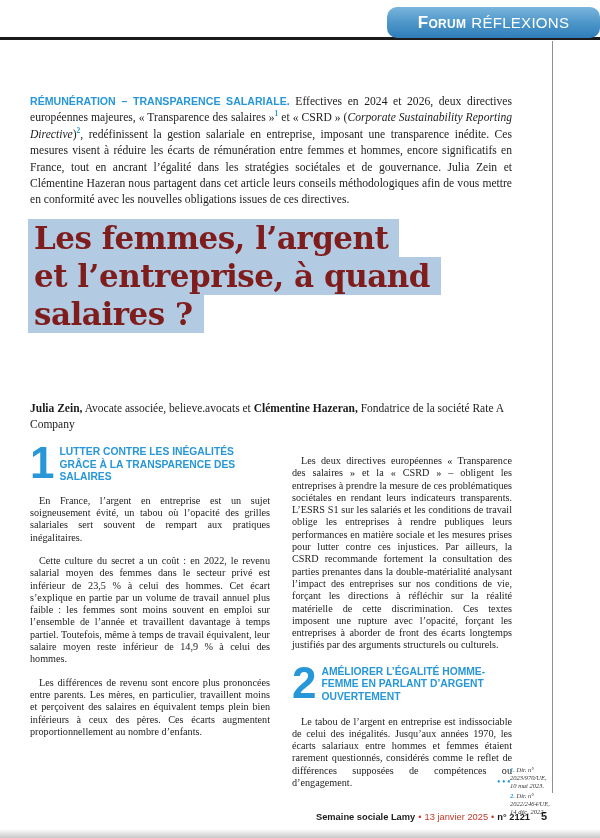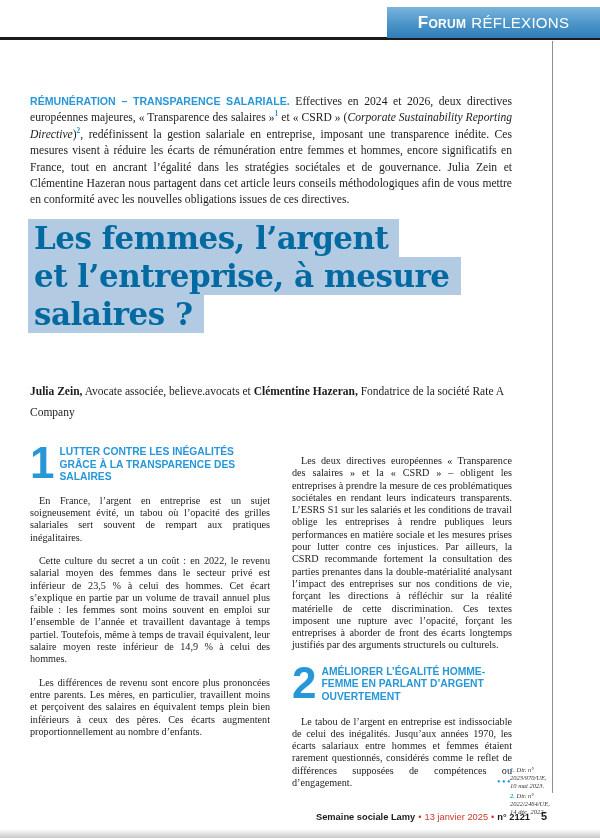--- a/index.html
+++ b/index.html
@@ -7,48 +7,48 @@
   .page {
     position:relative; width:600px; height:838px; margin:0 auto;
     background:#ffffff; overflow:hidden;
     font-family:"Liberation Serif", serif; color:#1c1c1c;
   }
   
   .banner {
     position:absolute; top:7px; right:0; width:213px; height:31px;
     background:linear-gradient(180deg,#7ab5dc 0%,#4a94c8 55%,#2f7db8 100%);
     display:flex; align-items:center; justify-content:center; gap:5px;
-    color:#fff; font-family:"Liberation Sans", sans-serif; z-index:2;
+    color:#fff; font-family:"Liberation Sans", sans-serif; z-index:2;border-radius:10px;
   }
   .banner .w1 { font-weight:bold; font-variant:small-caps; font-size:17px; letter-spacing:0.3px; }
   .banner .w2 { font-weight:normal; font-size:15px; letter-spacing:0.3px;text-align:right; }
   .top-rule { position:absolute; top:37px; left:0; width:600px; height:3px; background:#1b1b1b; }
   .margin-rule { position:absolute; top:41px; left:552px; width:1px; height:752px; background:#8f8f8f; }
 
   
   .intro {
     position:absolute; top:93px; left:30px; width:482px;
     font-size:11.6px; line-height:16.4px; text-align:justify;
   }
   .kicker { color:#2797d8; font-family:"Liberation Sans", sans-serif; font-weight:bold; font-size:10.6px;margin-top:20px; }
   .fnref { color:#2797d8; font-size:7.5px; vertical-align:super; line-height:0; font-weight:bold; }
   .it { font-style:italic; }
 
   
   .title-block { position:absolute; top:219px; left:28px; }
   .title-line {
     display:block; width:max-content; max-width:470px;
-    background:#b2cbe2; color:#0369a1;
+    background:#b2cbe2; color:#7f1d1d;
     font-family:"DejaVu Serif", serif; font-weight:bold;
     font-size:31px; line-height:38px; letter-spacing:-0.5px;
     padding:0 11px 0 6px;
   }
 
   
-  .byline { position:absolute; top:381px; left:30px; width:482px; font-size:11.5px; line-height:21px; }
+  .byline { position:absolute; top:400px; left:30px; width:482px; font-size:11.5px; line-height:16px; }
   .byline .b { font-weight:bold; }
 
   
   .columns { position:absolute; top:444px; left:30px; width:482px; display:flex; gap:22px; }
   .col-left { width:240px; }
   .col-right { width:220px; }
   .section-head { display:flex; gap:5px; margin-bottom:9px; }
   .section-num {
     font-family:"Liberation Sans", sans-serif; font-weight:bold;
     font-size:44px; line-height:38px; color:#2797d8; flex:none;
@@ -97,21 +97,21 @@
     <span class="w1">Forum</span>
     <span class="w2">RÉFLEXIONS</span>
   </div>
   <div class="top-rule"></div>
   <div class="margin-rule"></div>
 
   <p class="intro"><span class="kicker">RÉMUNÉRATION – TRANSPARENCE SALARIALE.</span><span> Effectives en 2024 et 2026, deux directives européennes majeures, « Transparence des salaires »</span><span class="fnref">1</span><span> et « CSRD » (</span><span class="it">Corporate Sustainability Reporting Directive</span><span>)</span><span class="fnref">2</span><span>, redéfinissent la gestion salariale en entreprise, imposant une transparence inédite. Ces mesures visent à réduire les écarts de rémunération entre femmes et hommes, encore significatifs en France, tout en ancrant l’égalité dans les stratégies sociétales et de gouvernance. Julia Zein et Clémentine Hazeran nous partagent dans cet article leurs conseils méthodologiques afin de vous mettre en conformité avec les nouvelles obligations issues de ces directives.</span></p>
 
   <h1 class="title-block">
     <span class="title-line">Les femmes, l’argent</span>
-    <span class="title-line">et l’entreprise, à mesure</span>
+    <span class="title-line">et l’entreprise, à quand</span>
     <span class="title-line">salaires ?</span>
   </h1>
 
   <p class="byline"><span class="b">Julia Zein,</span><span> Avocate associée, believe.avocats et </span><span class="b">Clémentine Hazeran,</span><span> Fondatrice de la société Rate A Company</span></p>
 
   <div class="columns">
 
     <div class="col col-left">
       <div class="section-head">
         <span class="section-num">1</span>

